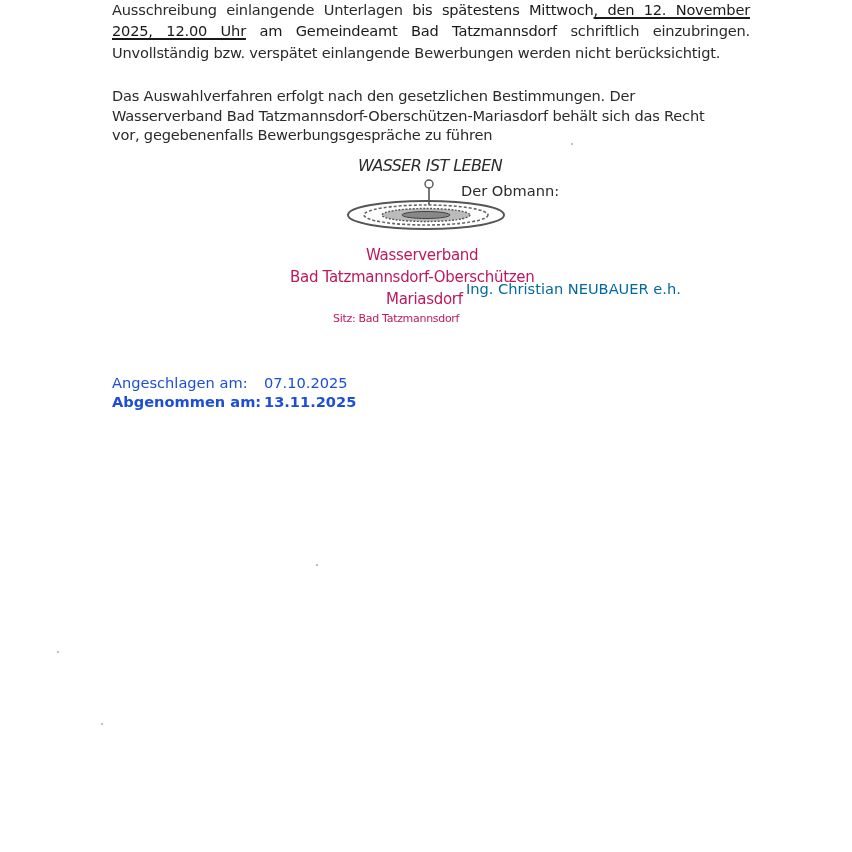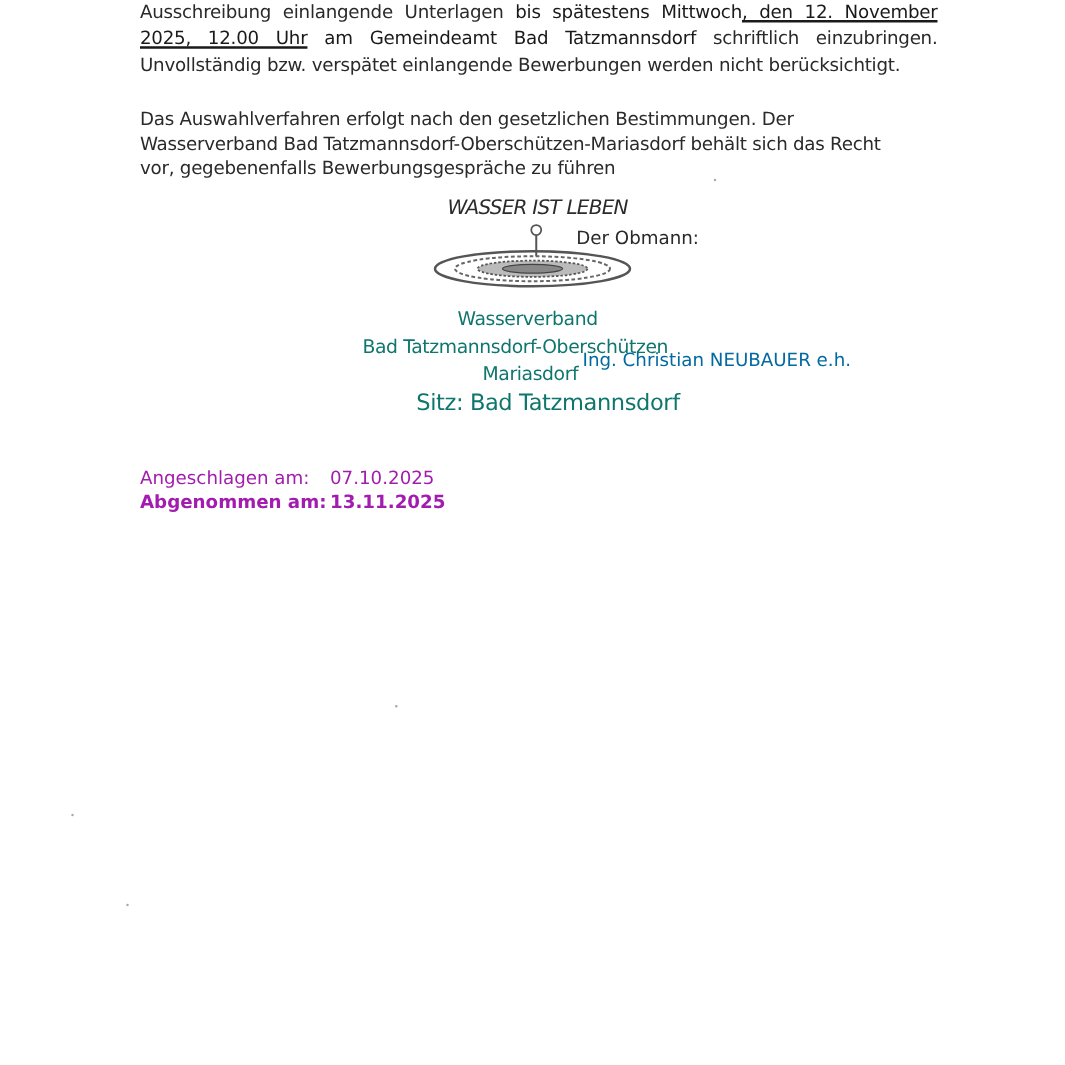--- a/index.html
+++ b/index.html
@@ -26,21 +26,21 @@
     .justify {
       width: 638px;
       text-align: justify;
       text-align-last: justify;
     }
     .b { font-weight: normal; color: #1a1a1a; }
     .u { text-decoration: underline; text-decoration-thickness: 1.5px; text-underline-offset: 2px; }
     .stamp-text {
       position: absolute;
       font-family: "DejaVu Sans", sans-serif;
-      color: #0f766e;
+      color: #be185d;
       white-space: nowrap;
       letter-spacing: -0.3px;
     }
     .motto {
       left: 358px; top: 156px;
       font-size: 16px;
       font-style: italic;
       letter-spacing: -0.6px;
       color: #2b2b2b;
     }
@@ -60,21 +60,21 @@
     .logo {
       position: absolute;
       left: 344px; top: 175px;
       width: 170px;
       height: 60px;
     }
     .footer-line {
       position: absolute;
       left: 112px;
       font-size: 14.6px;
-      color: #a21caf;
+      color: #1d4ed8;
       white-space: nowrap;
     }
     .footer-line .lbl { display: inline-block; width: 152px; }
     .speck { position: absolute; width: 2px; height: 2px; background: #aaa; border-radius: 1px; }
   </style>
 </head>
 <body>
 
 <div class="line justify" style="top:0px;">
   <span>Ausschreibung einlangende Unterlagen </span><span class="b">bis spätestens Mittwoch</span><span class="b u">, den 12. November</span>
@@ -98,21 +98,21 @@
   <ellipse cx="82" cy="40" rx="44" ry="6.5" fill="#bbb" stroke="#555" stroke-width="1.4" stroke-dasharray="2 1.5"></ellipse>
   <ellipse cx="82" cy="40" rx="24" ry="3.5" fill="#888" stroke="#444" stroke-width="1"></ellipse>
 </svg>
 
 <div class="obmann">Der Obmann:</div>
 
 <div class="stamp-text" style="left:366px; top:246px; font-size:15px;">Wasserverband</div>
 <div class="stamp-text" style="left:290px; top:268px; font-size:15px;">Bad Tatzmannsdorf-Oberschützen</div>
 <div class="signer">Ing. Christian NEUBAUER e.h.</div>
 <div class="stamp-text" style="left:386px; top:290px; font-size:15px;">Mariasdorf</div>
-<div class="stamp-text" style="left:333px; top:312px; font-size:18px;">Sitz: Bad Tatzmannsdorf</div>
+<div class="stamp-text" style="left:333px; top:312px; font-size:11px;">Sitz: Bad Tatzmannsdorf</div>
 
 <div class="footer-line" style="top:374px;">
   <span class="lbl">Angeschlagen am:</span><span>07.10.2025</span>
 </div>
 <div class="footer-line" style="top:393px;font-weight:bold;">
   <span class="lbl">Abgenommen am:</span><span>13.11.2025</span>
 </div>
 
 <div class="speck" style="left:57px; top:651px;"></div>
 <div class="speck" style="left:316px; top:564px;"></div>

